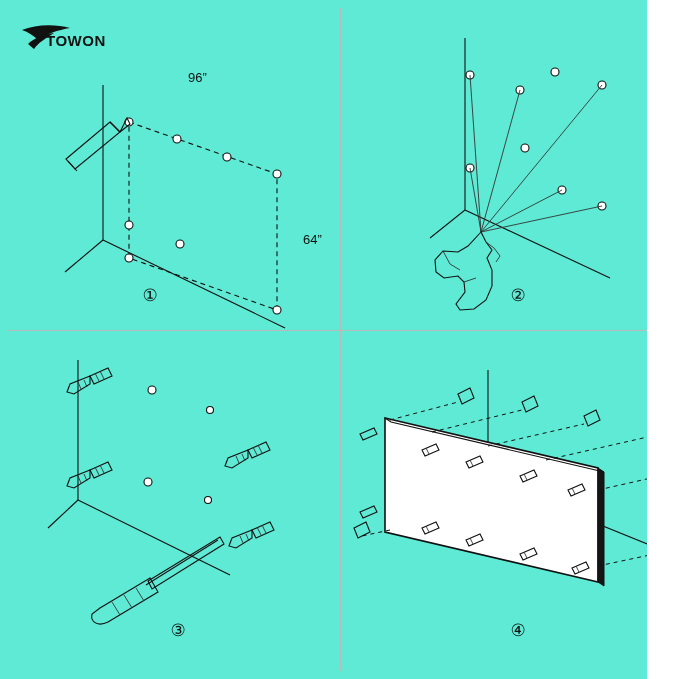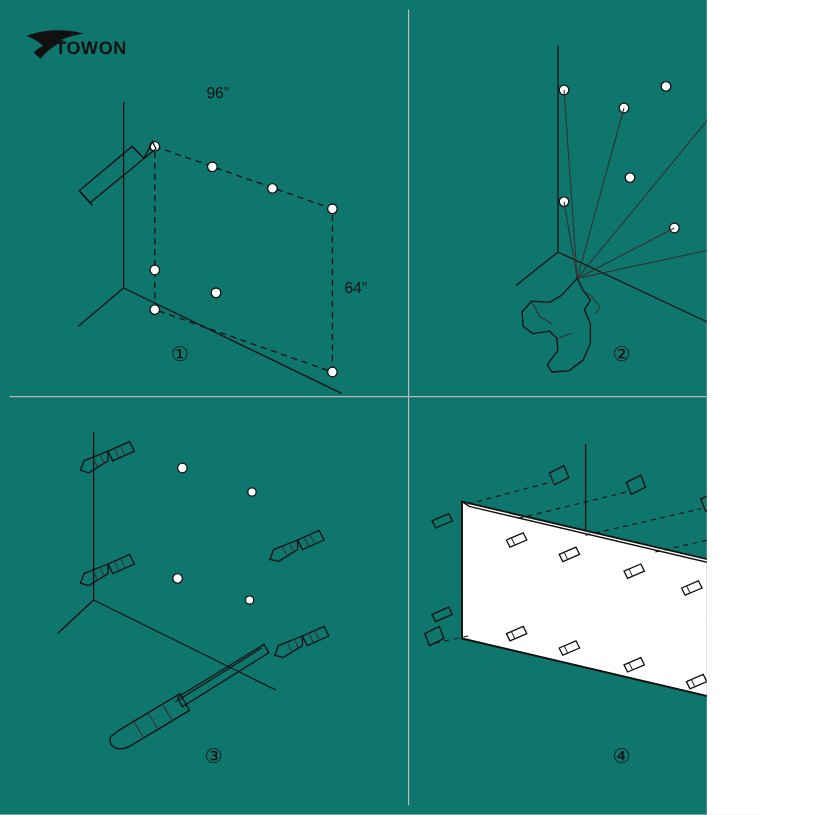--- a/index.html
+++ b/index.html
@@ -1,29 +1,29 @@
 <!DOCTYPE html>
 <html><head>
 <meta charset="utf-8">
 <style>
   html,body{margin:0;padding:0;background:#ffffff;}
   body{width:679px;height:679px;font-family:"Liberation Sans",sans-serif;color:#1a1a1a;}
-  #page{position:relative;width:589px;height:679px;overflow:hidden;background:#0f766e;}
+  #page{position:relative;width:647px;height:679px;overflow:hidden;background:#5eead4;}
 
   .logo{position:absolute;left:18px;top:18px;width:120px;height:36px;}
   .logo-text{position:absolute;left:46px;top:32px;font-size:15px;letter-spacing:.5px;font-weight:700;color:#111;}
 
   .panel{position:absolute;}
   .divider{position:absolute;background:#b9b9b9;}
   .h-div{left:8px;top:330px;width:663px;height:1px;}
   .v-div{left:340px;top:8px;width:1px;height:663px;}
 
   .step-num{position:absolute;font-size:17px;color:#111;text-align:center;width:40px;}
 
-  .dim-label{position:absolute;font-size:13px;color:#111;font-family:"Liberation Sans",sans-serif;}
+  .dim-label{position:absolute;font-size:13px;color:#111;font-family:"Liberation Sans",sans-serif;margin-left:16px;}
 
   svg{display:block;}
   .ln{stroke:#111;fill:none;stroke-width:1.1;}
   .ln-thin{stroke:#333;fill:none;stroke-width:0.9;}
   .ln-dash{stroke:#111;fill:none;stroke-width:1.1;stroke-dasharray:5 4;}
   .ln-dash2{stroke:#111;fill:none;stroke-width:1;stroke-dasharray:4 4;}
   .fill-w{fill:#ffffff;stroke:#111;stroke-width:1.1;}
   .fill-k{fill:#111;stroke:none;}
   .panelface{fill:#ffffff;stroke:#111;stroke-width:1.6;}
   .panelthick{fill:#151515;stroke:#111;stroke-width:1;}

